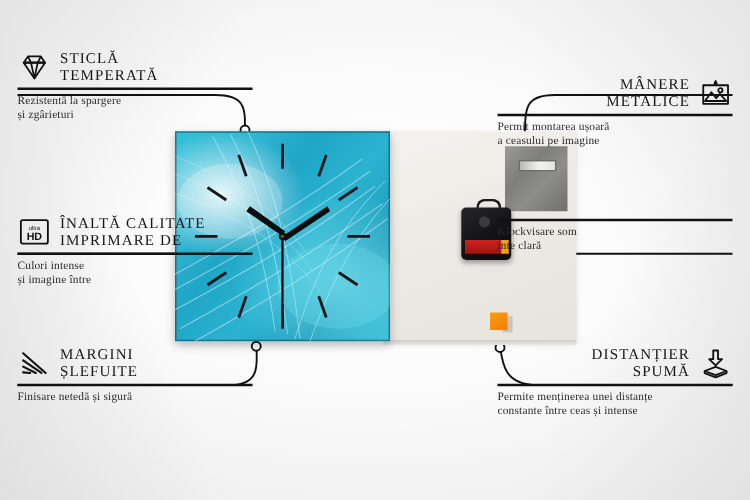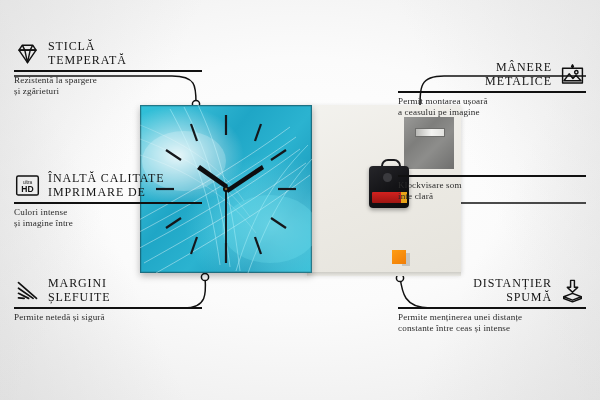--- a/index.html
+++ b/index.html
@@ -280,21 +280,21 @@
           <line x1="4" y1="18.6" x2="9" y2="19"></line>
         </g>
       </svg>
       <div class="titles">
         <div>MARGINI</div>
         <div>ȘLEFUITE</div>
       </div>
     </div>
     <div class="rule"></div>
     <div class="sub">
-      <div>Permite netedă și sigură</div>
+      <div>Finisare netedă și sigură</div>
     </div>
   </div>
 
   <div class="callout right" id="c-handles">
     <div class="head">
       <div class="titles">
         <div>MÂNERE</div>
         <div>METALICE</div>
       </div>
       <svg class="ico" viewBox="0 0 24 24">

